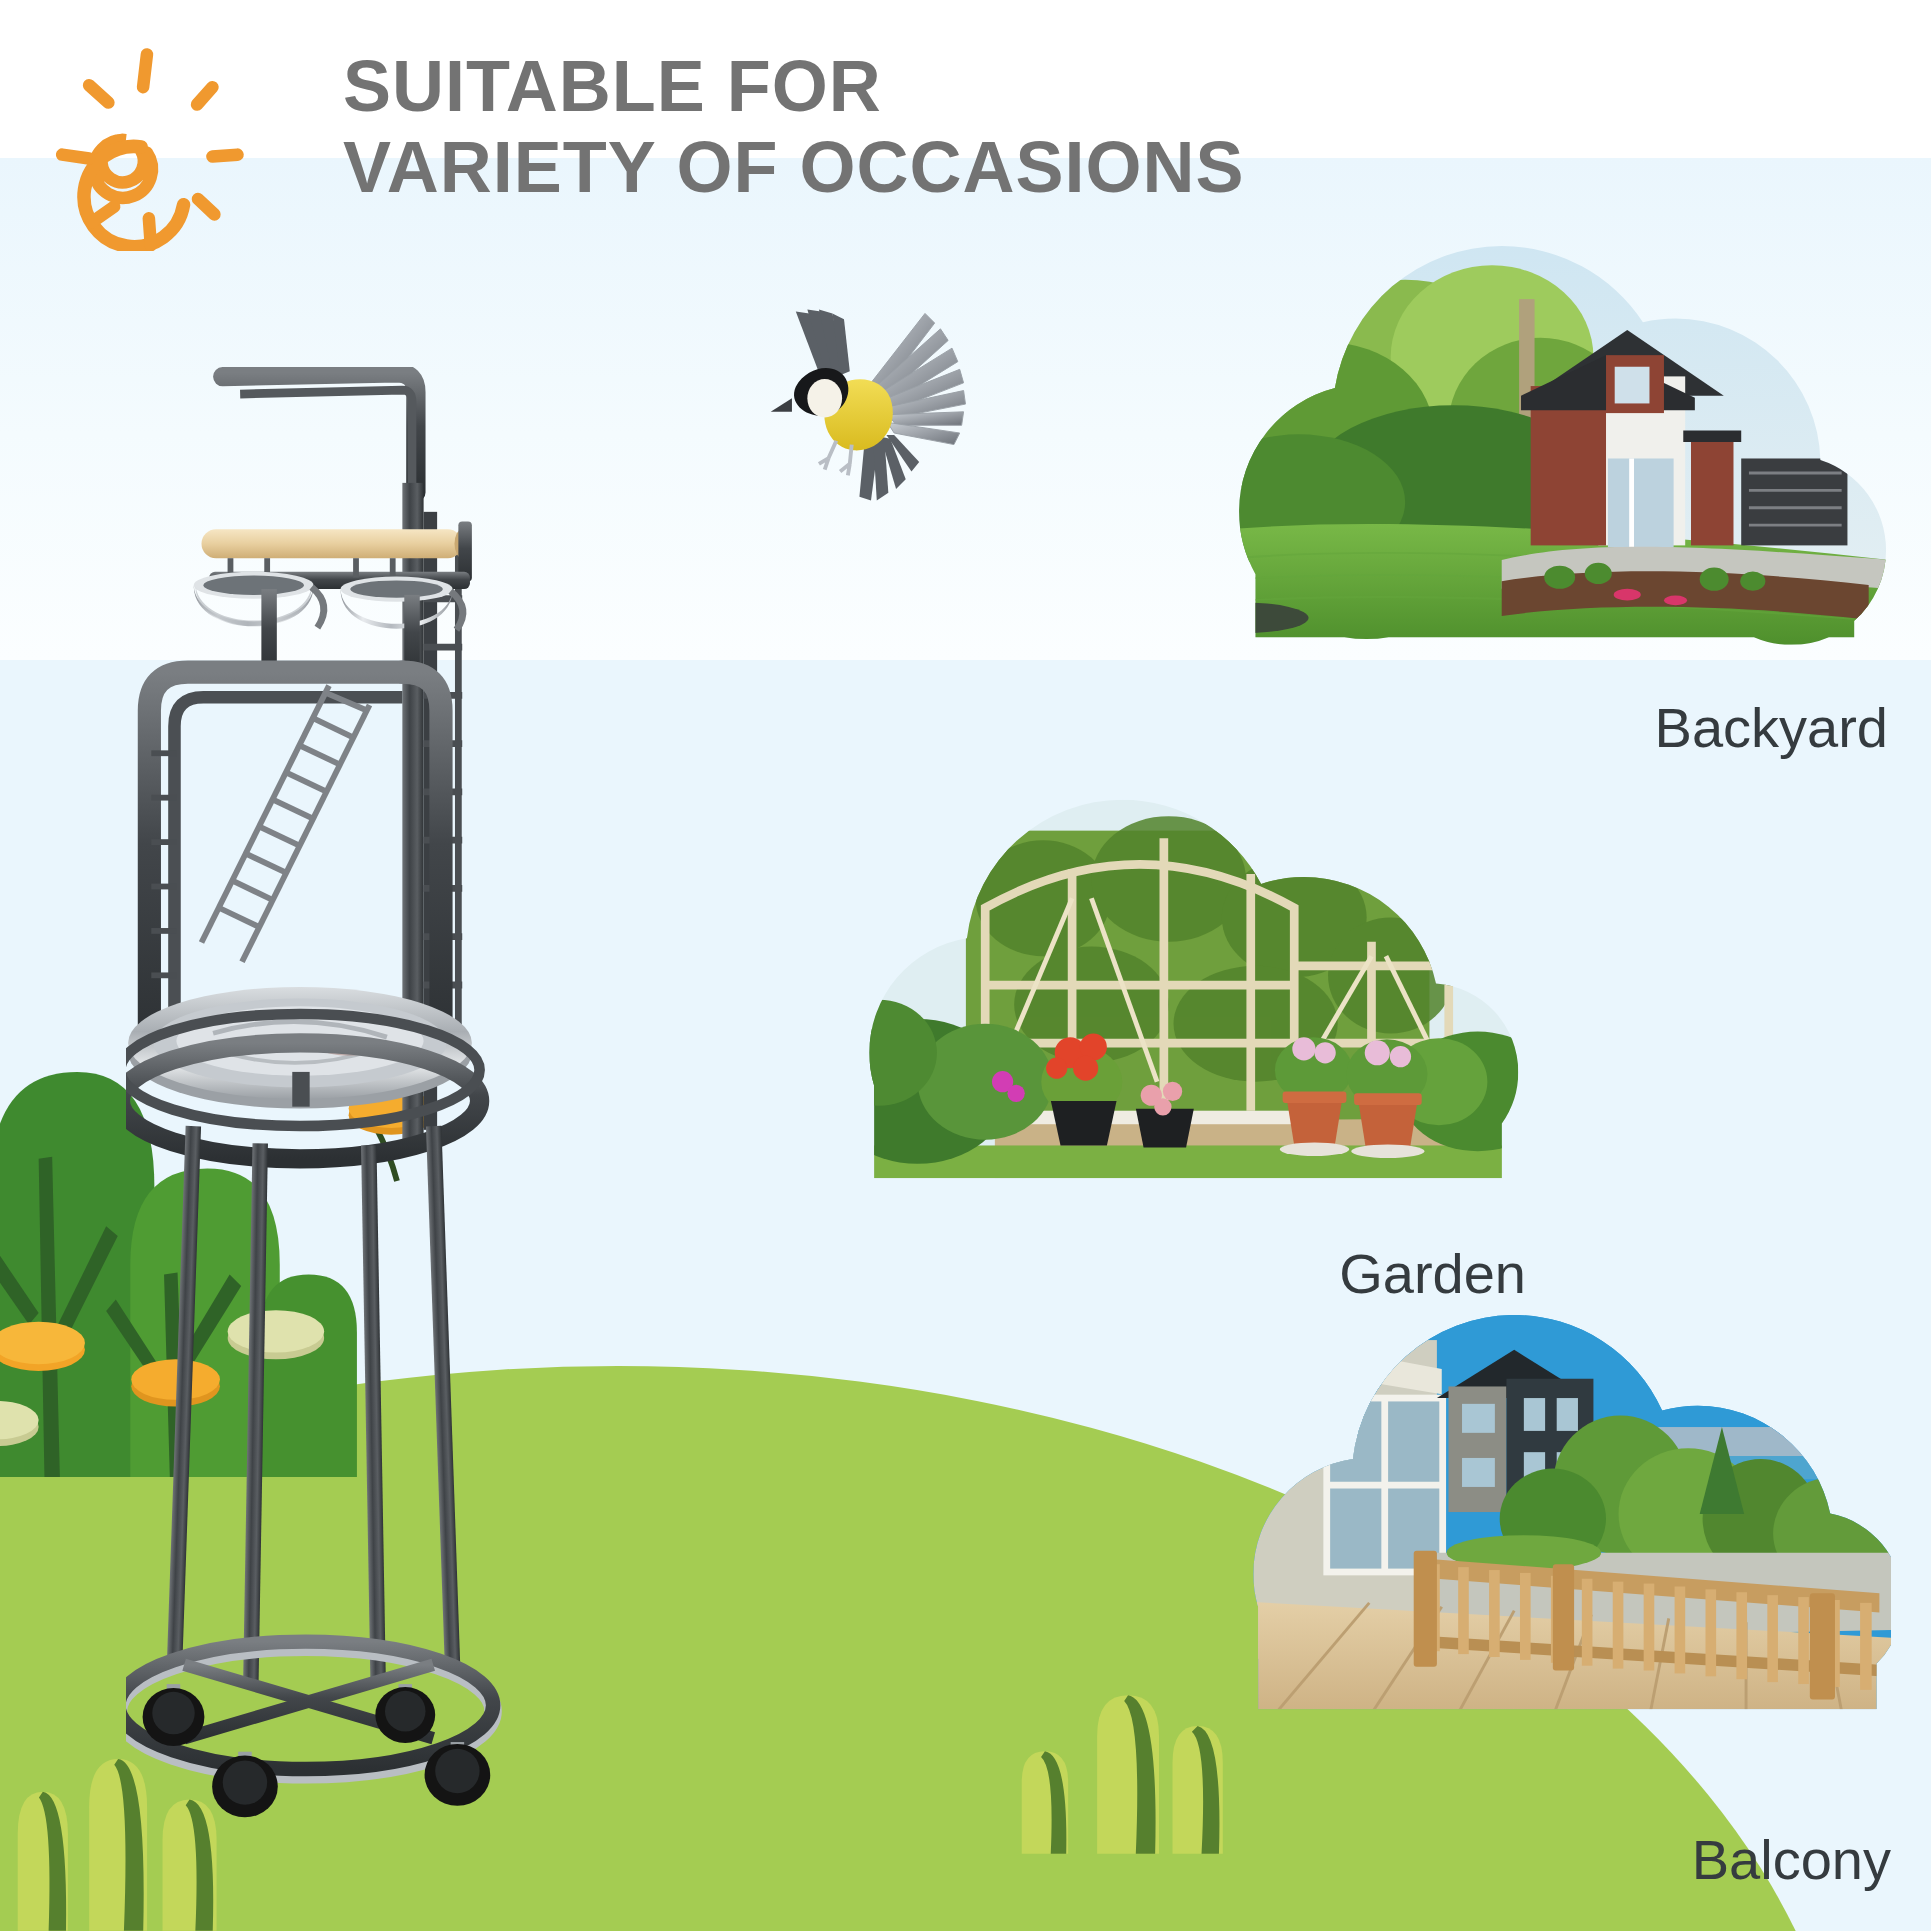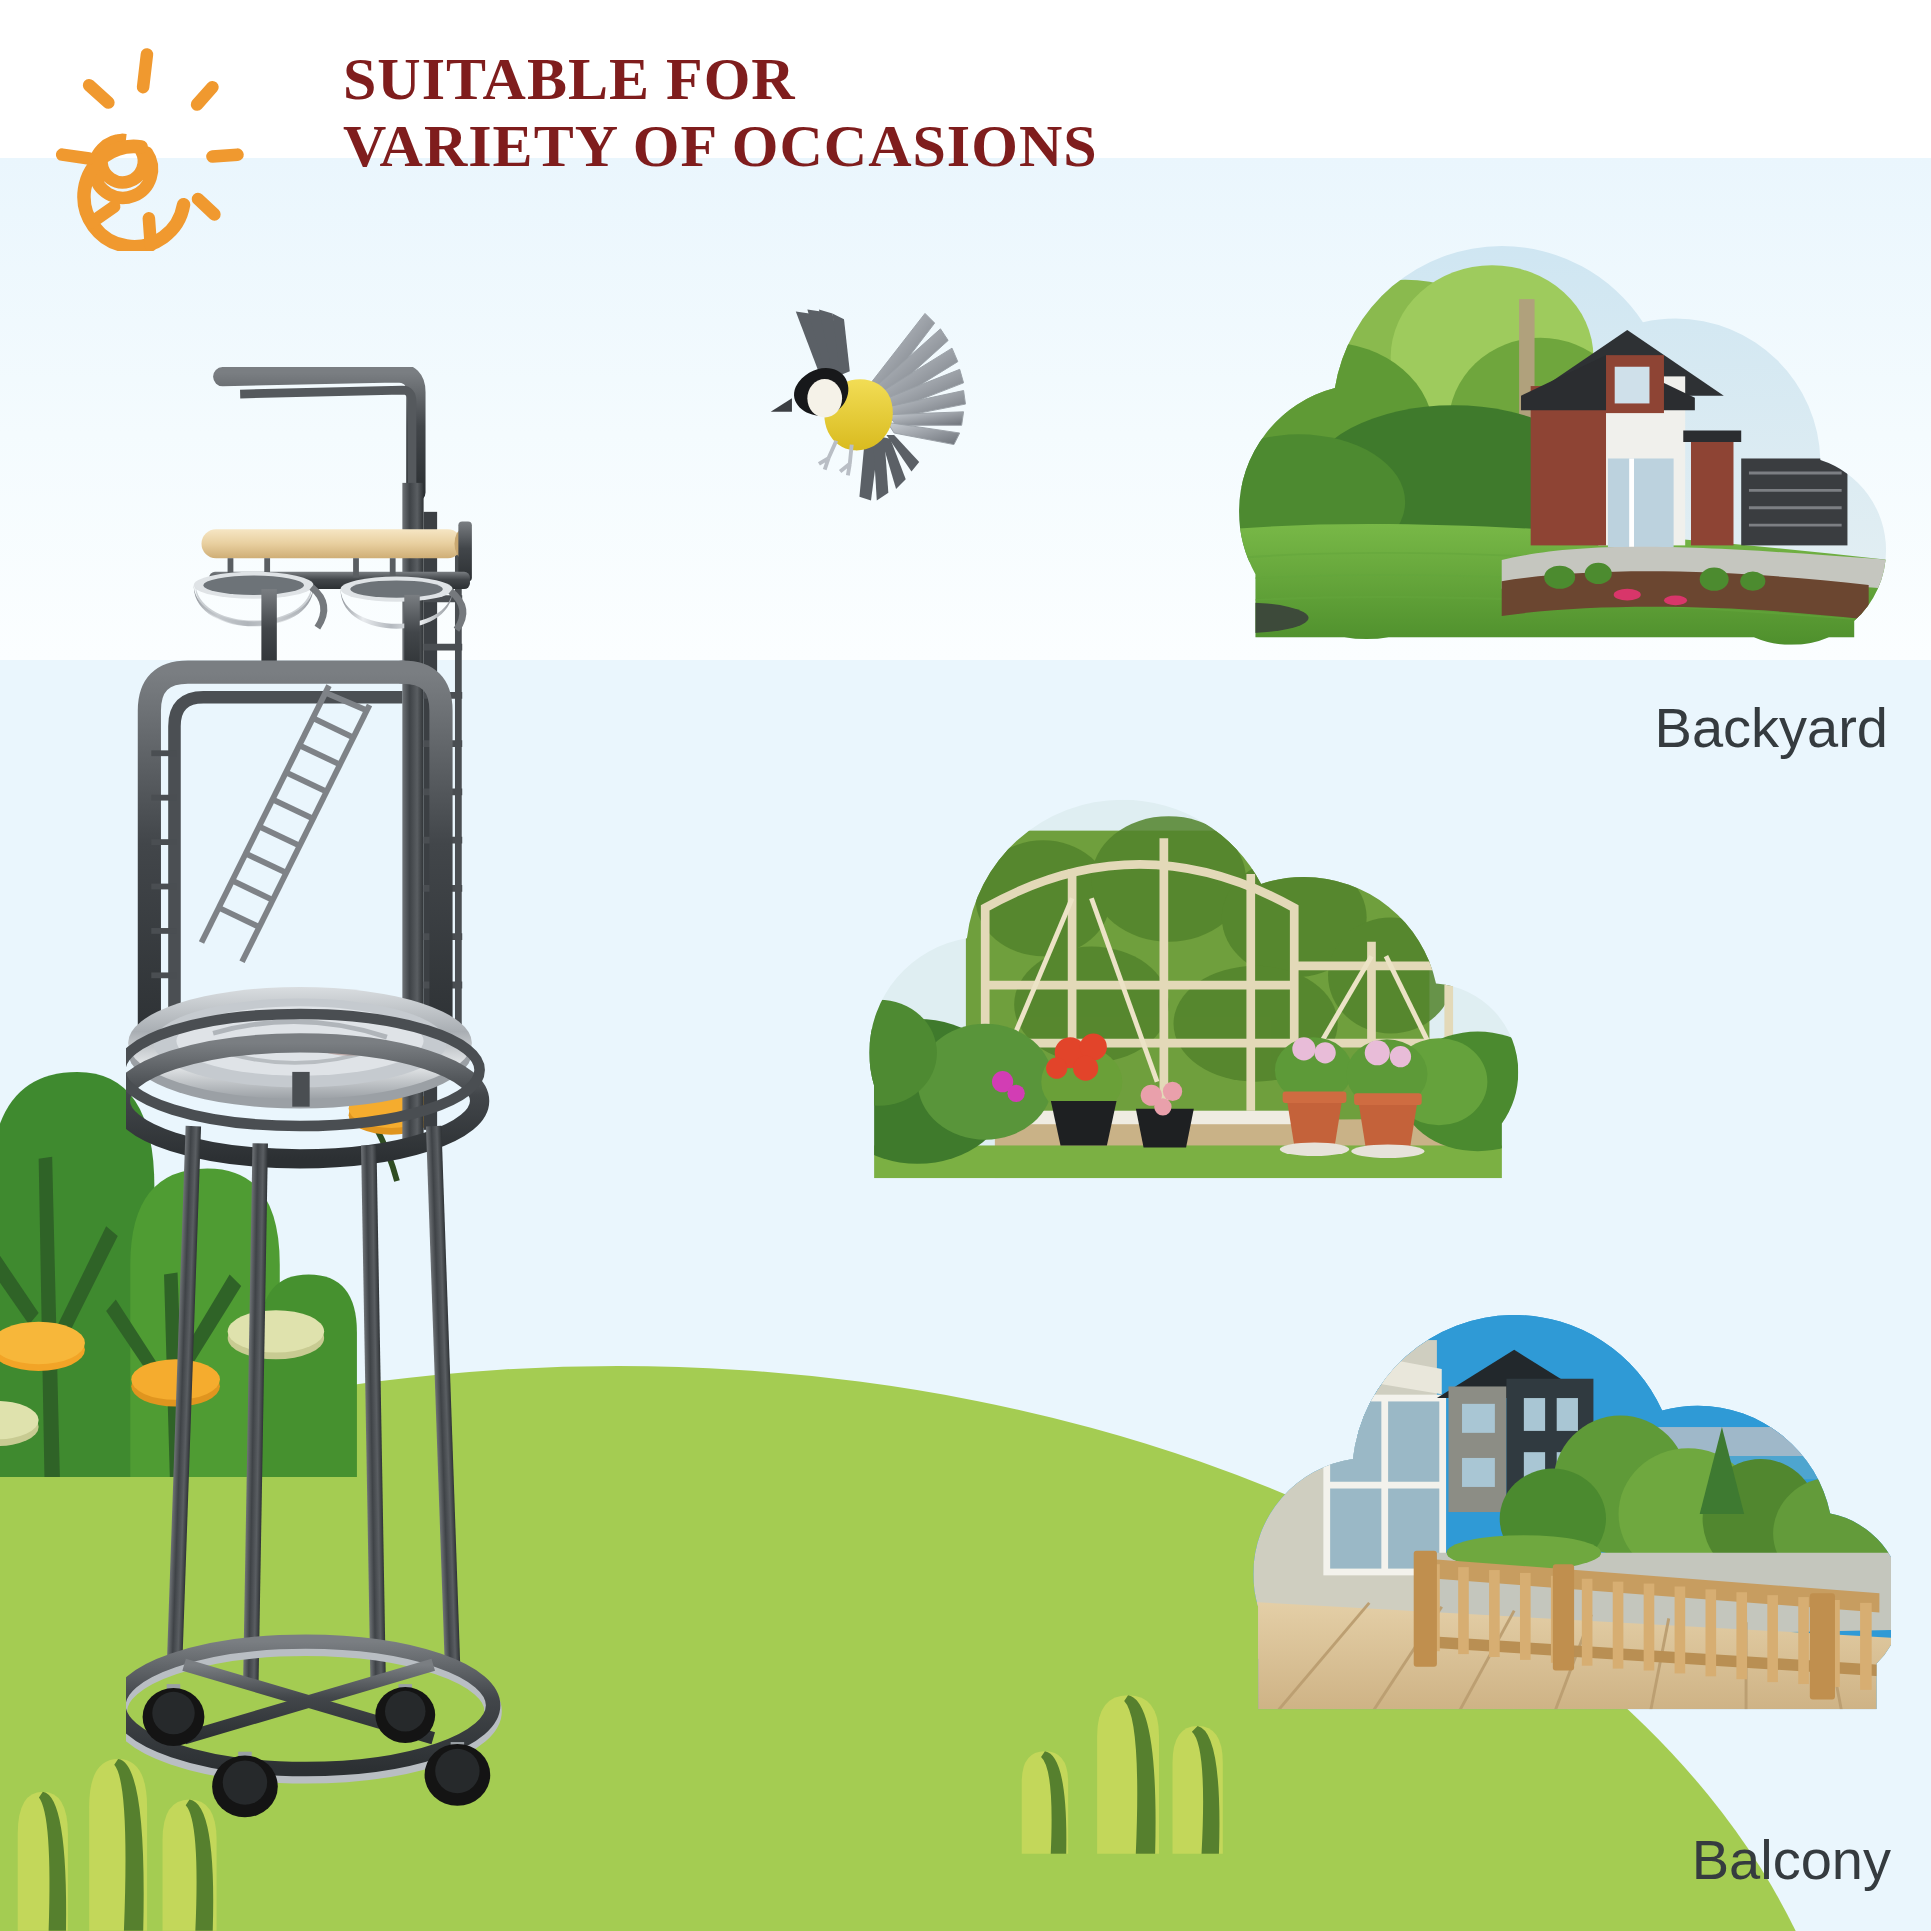--- a/index.html
+++ b/index.html
@@ -14,22 +14,22 @@
   .bg-top{position:absolute;left:0;top:0;width:1931px;height:158px;background:#ffffff;}
   .bg-blue{position:absolute;left:0;top:158px;width:1931px;height:1773px;background:#eaf6fd;}
   .bg-fade{position:absolute;left:0;top:158px;width:1931px;height:502px;
     background:linear-gradient(180deg,#eaf6fd 0%,#f4fbfe 55%,#fbfeff 100%);}
 
   .hill{position:absolute;left:-618px;top:1366px;width:2472px;height:1352px;
     background:#a4cc52;border-radius:50% 50% 0 0 / 60% 60% 0 0;}
 
   
   .headline{position:absolute;left:343px;top:46px;width:1178px;
-    color:#7f1d1d;font-weight:bold;font-size:60px;line-height:1.12;
-    letter-spacing:1px;white-space:pre-line;font-family:Liberation Serif, serif;}
+    color:#737373;font-weight:bold;font-size:72px;line-height:1.12;
+    letter-spacing:1px;white-space:pre-line;}
 
   
   .sun{position:absolute;left:39px;top:39px;width:212px;height:212px;}
 
   
   .bird{position:absolute;left:736px;top:290px;width:270px;height:232px;}
 
   
   .cloud{position:absolute;}
 
@@ -300,20 +300,21 @@
         <g fill="#e8bcd8">
             <circle cx="546" cy="300" r="13"></circle>
             <circle cx="570" cy="304" r="11"></circle>
           </g>
         <path d="M526 348 L588 348 L580 398 L534 398 Z" fill="#c4623a"></path>
         <rect x="522" y="342" width="70" height="12" rx="3" fill="#cf6c41"></rect>
         <ellipse cx="557" cy="402" rx="38" ry="7" fill="#e7e3da"></ellipse>
       </g>
     </g>
   </svg>
+  <div class="cap lbl-garden">Garden</div>
 
   <svg class="cloud c-balcony" viewBox="0 0 680 420">
     <defs>
       <clipPath id="clipBal">
         <circle cx="290" cy="172" r="168"></circle>
         <circle cx="480" cy="238" r="140"></circle>
         <circle cx="140" cy="272" r="120"></circle>
         <circle cx="600" cy="300" r="92"></circle>
         <rect x="25" y="262" width="640" height="150"></rect>
       </clipPath>

